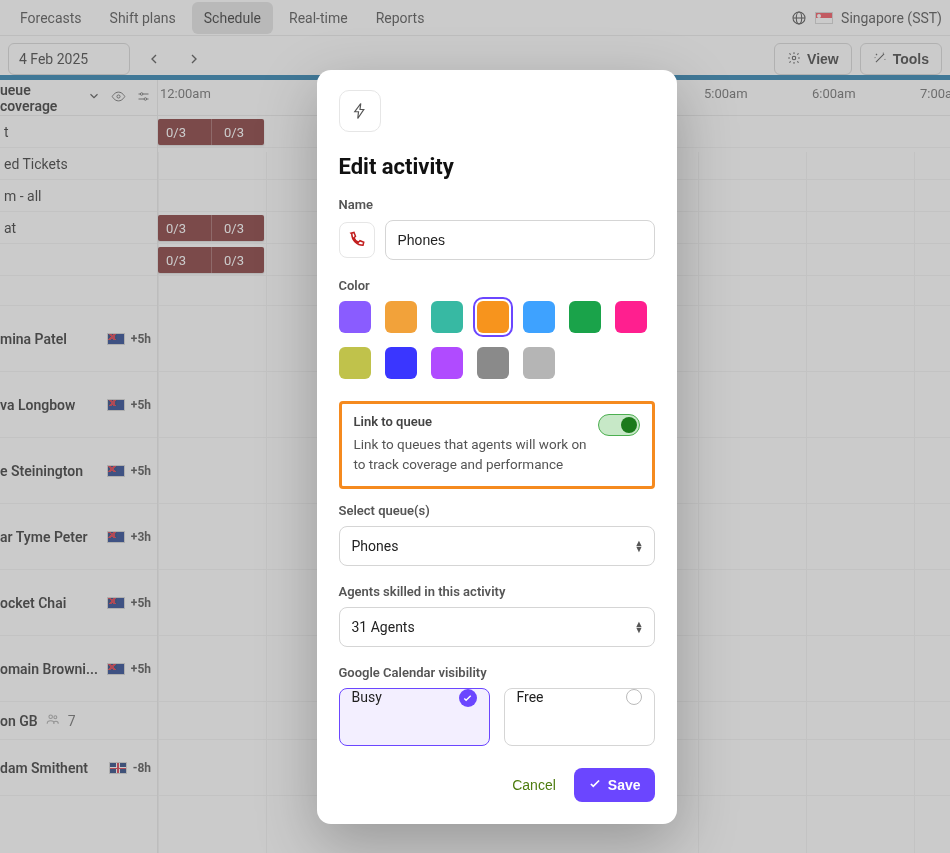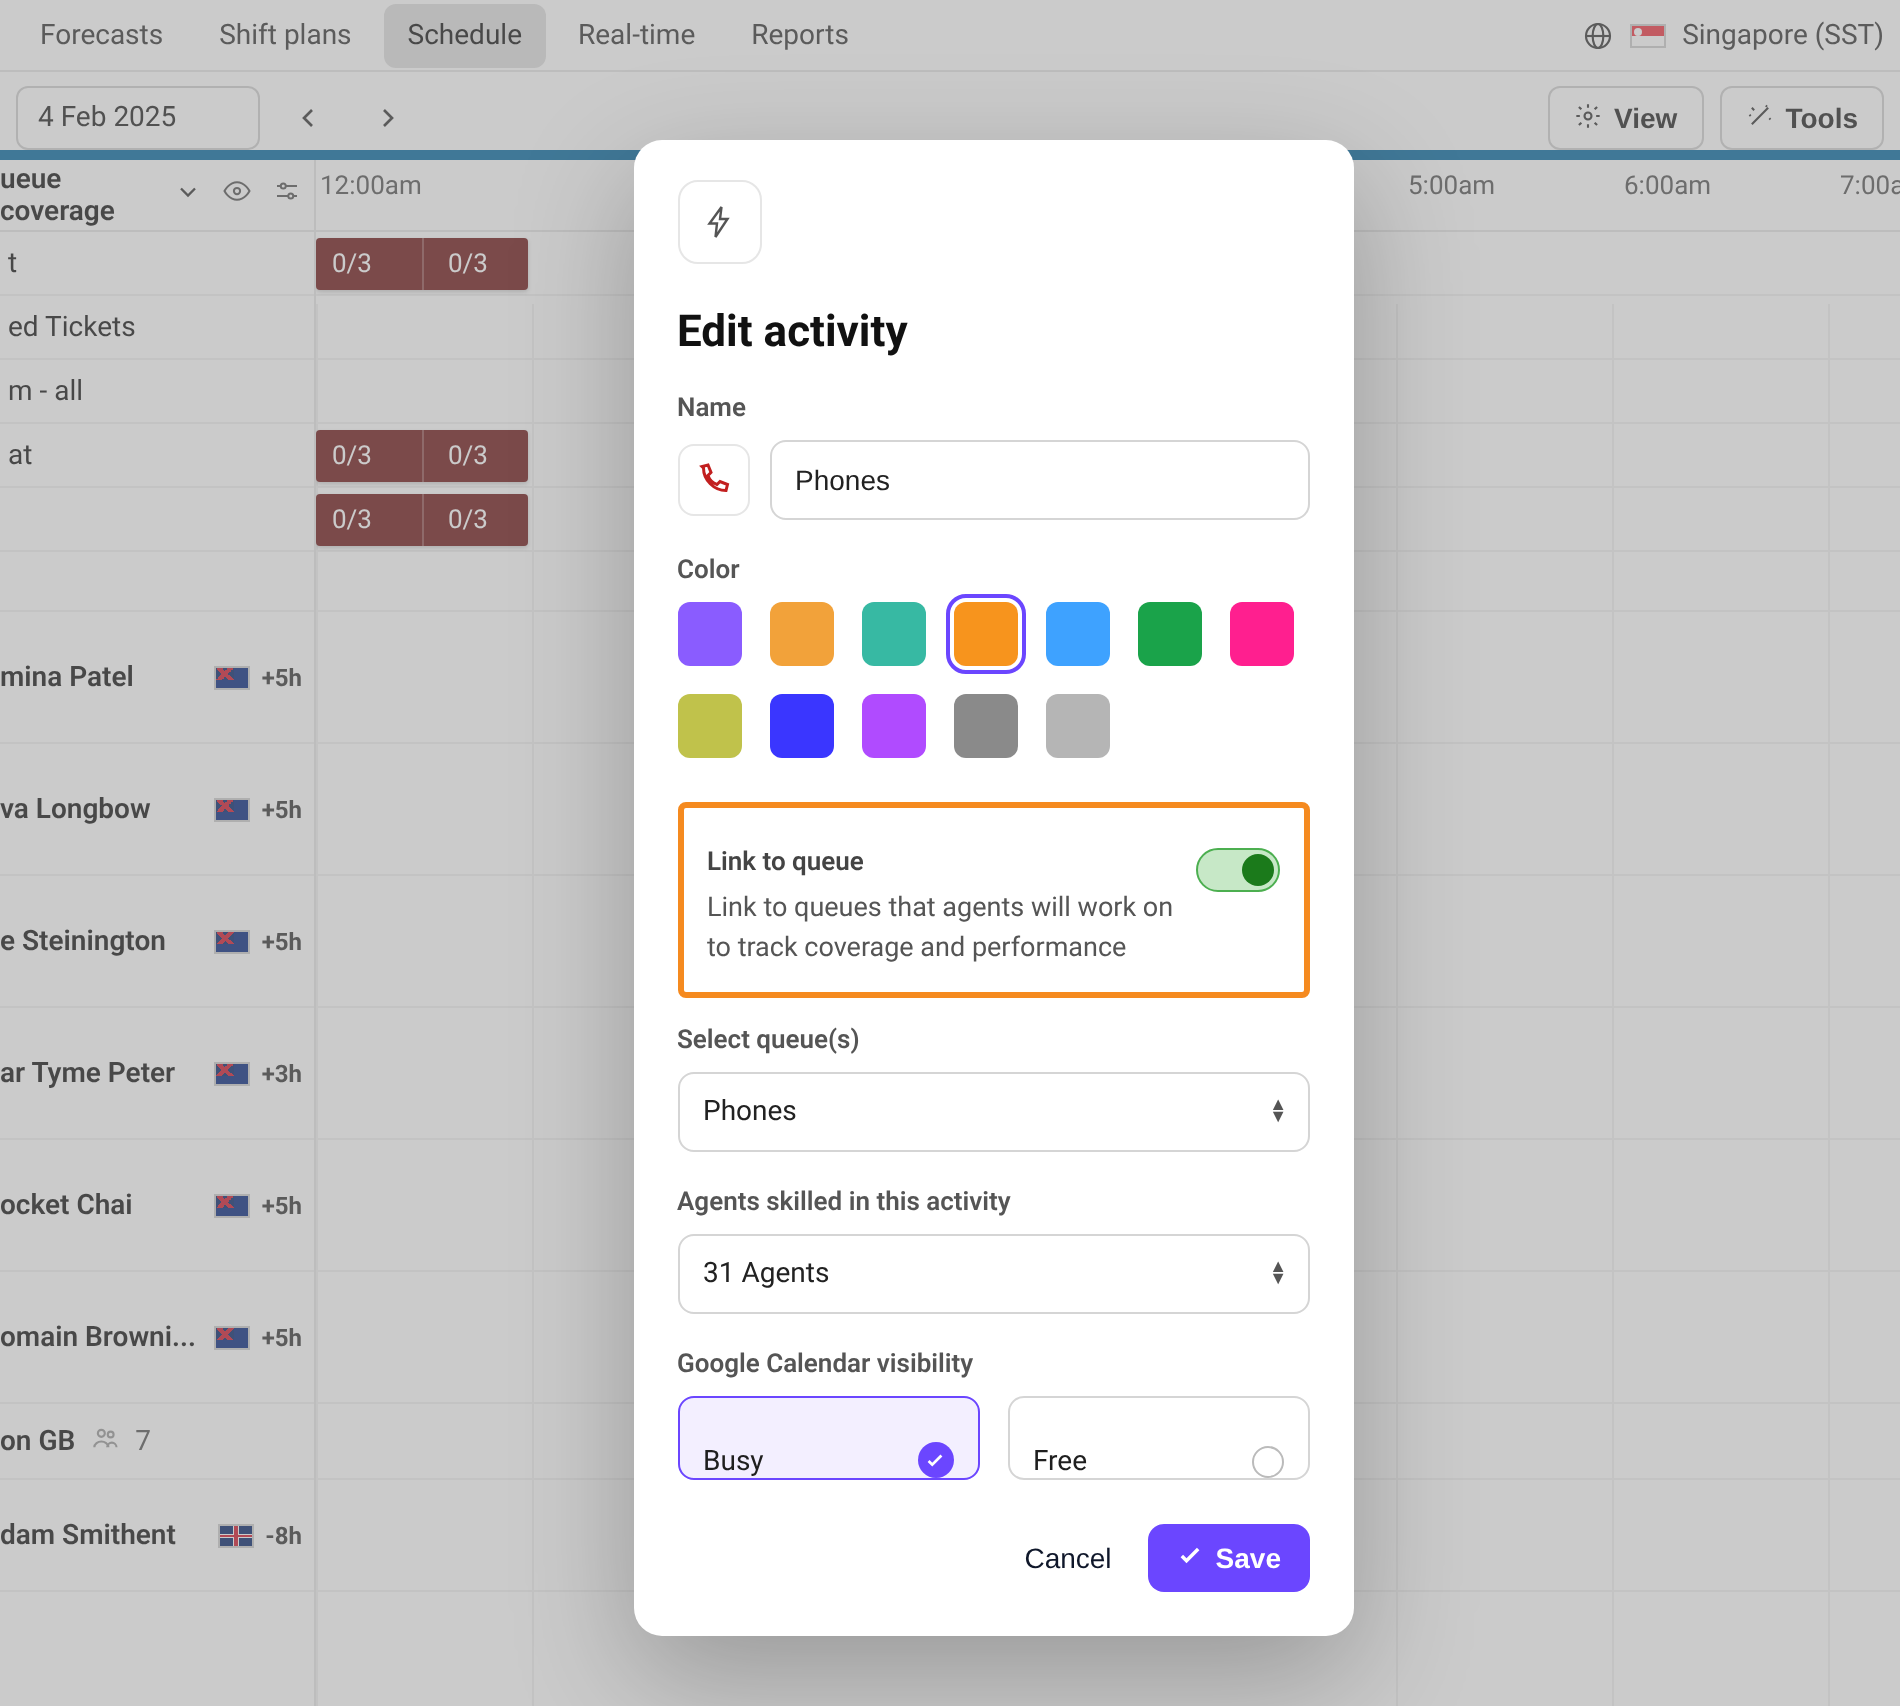--- a/index.html
+++ b/index.html
@@ -58,38 +58,38 @@
   .modal-top-icon { width: 42px; height: 42px; border: 1px solid #e6e6e6; border-radius: 10px; display:flex; align-items:center; justify-content:center; margin-bottom: 22px; }
   .modal h1 { font-size: 22px; font-weight: 700; margin-bottom: 18px; color: #111; }
   .field-label { font-size: 13px; color: #555; margin-bottom: 8px; font-weight: 600; }
   .name-row { display: flex; gap: 10px; align-items: center; margin-bottom: 18px; }
   .name-icon { width: 36px; height: 36px; border: 1px solid #e6e6e6; border-radius: 8px; display:flex; align-items:center; justify-content:center; }
   .name-input { flex:1; height: 40px; border: 1px solid #d5d5d5; border-radius: 8px; padding: 0 12px; font-size: 14px; color: #222; }
   .swatches { display: flex; flex-wrap: wrap; gap: 14px; margin-bottom: 22px; }
   .swatch { width: 32px; height: 32px; border-radius: 6px; cursor: pointer; }
   .swatch.selected { outline: 2px solid #6b46ff; outline-offset: 2px; }
 
-  .link-box { border: 3px solid #f58a1f; border-radius: 4px; padding: 20px 12px 12px; margin-bottom: 14px; display:flex; gap: 10px; align-items:flex-start; }
+  .link-box { border: 3px solid #f58a1f; border-radius: 4px; padding: 10px 12px 12px; margin-bottom: 14px; display:flex; gap: 10px; align-items:flex-start; }
   .link-text { flex:1; }
   .link-title { font-weight: 600; color: #444; font-size: 13px; margin-bottom: 6px; }
   .link-desc { color: #555; font-size: 13.5px; line-height: 1.45; }
   .toggle { width: 42px; height: 22px; border-radius: 11px; background: #c7e8c7; border: 1px solid #4caf50; position: relative; flex-shrink: 0; cursor: pointer; }
   .toggle .knob { position: absolute; right: 2px; top: 2px; width: 16px; height: 16px; border-radius: 50%; background: #1b7a1b; }
 
   .select-box { height: 40px; border: 1px solid #d5d5d5; border-radius: 8px; display:flex; align-items:center; justify-content:space-between; padding: 0 10px 0 12px; margin-bottom: 18px; cursor: pointer; color: #222; }
   .select-chevs { display:flex; flex-direction:column; line-height: 6px; color: #555; font-size: 9px; }
 
   .vis-row { display:flex; gap: 14px; margin-bottom: 22px; }
-  .vis-opt { flex:1; height: 42px; border: 1px solid #d5d5d5; border-radius: 8px; display:flex; align-items:flex-end; justify-content:space-between; padding: 0 12px; cursor:pointer; font-size:14px; }
+  .vis-opt { flex:1; height: 58px; border: 1px solid #d5d5d5; border-radius: 8px; display:flex; align-items:flex-start; justify-content:space-between; padding: 0 12px; cursor:pointer; font-size:14px; }
   .vis-opt.selected { border-color: #6b46ff; background: #f3efff; }
   .radio-check { width:18px; height:18px; border-radius:50%; background:#6b46ff; display:flex; align-items:center; justify-content:center; }
   .radio-empty { width:16px; height:16px; border-radius:50%; border:1.5px solid #bbb; }
 
   .modal-footer { display:flex; justify-content:flex-end; gap: 18px; align-items:center; }
-  .btn-cancel { background:none; border:none; color:#0f172a; font-size:14px; cursor:pointer; }
+  .btn-cancel { background:none; border:none; color:#4d7c0f; font-size:14px; cursor:pointer; }
   .btn-save { background:#6b46ff; color:#fff; border:none; border-radius:8px; height:34px; padding: 0 14px; font-size:14px; font-weight:600; display:inline-flex; align-items:center; gap:6px; cursor:pointer; }
 
 </style>
 </head>
 <body>
 <div class="app">
 
 <div class="top-nav">
   <div class="nav-tabs">
     <div class="nav-tab"><span>Forecasts</span></div>

